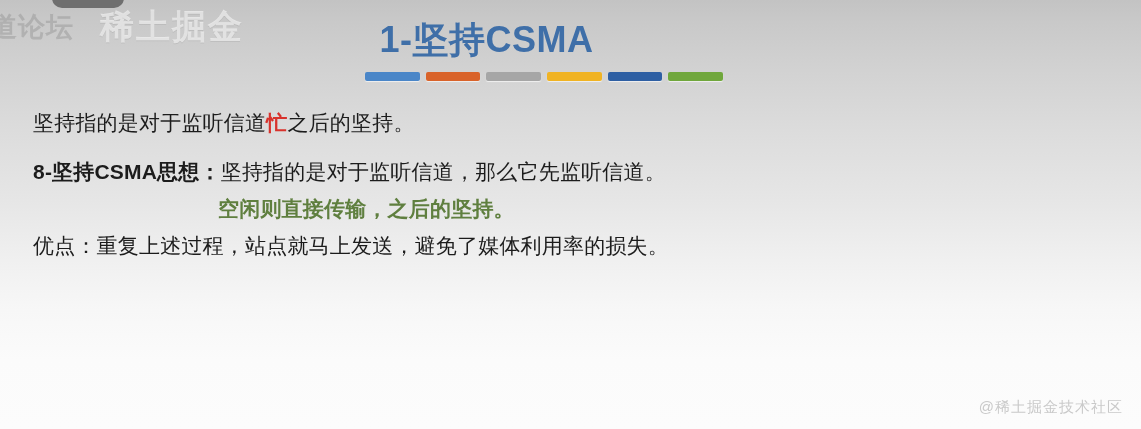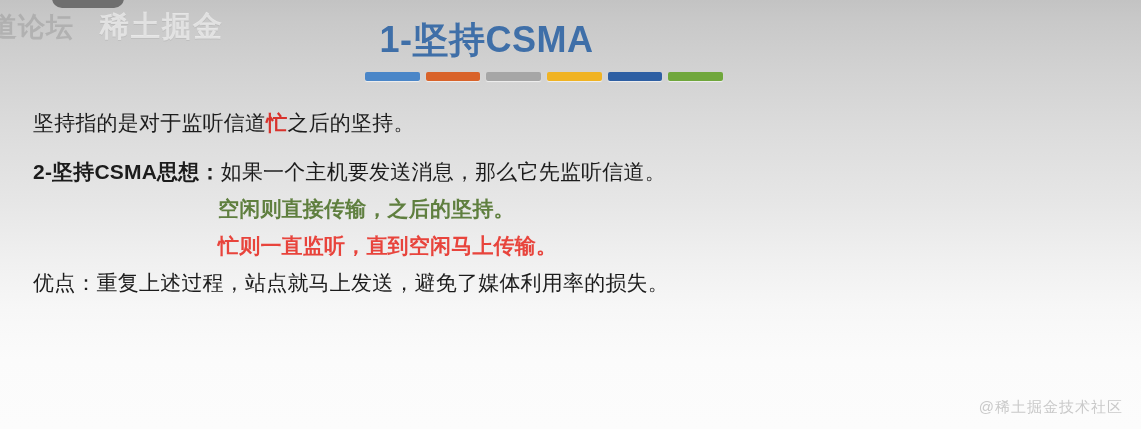--- a/index.html
+++ b/index.html
@@ -49,21 +49,21 @@
     font-weight: bold;
     color: rgba(120,120,120,0.30);
     letter-spacing: 1px;
     white-space: nowrap;
     user-select: none;
   }
   .wm-top-left-2 {
     position: absolute;
     left: 100px;
     top: 6px;
-    font-size: 29px;
+    font-size: 34px;
     line-height: 40px;
     font-weight: bold;
     color: rgba(255,255,255,0.55);
     letter-spacing: 2px;
     white-space: nowrap;
     user-select: none;
     text-shadow: 0 1px 0 rgba(150,150,150,0.25);
   }
   .wm-bottom-right {
     position: absolute;
@@ -149,26 +149,25 @@
     <span class="seg" style="background:#70a73c"></span>
   </div>
 
   <div class="body-text">
 
     <div class="line gap-after">
       <span>坚持指的是对于监听信道</span><span class="em-red">忙</span><span>之后的坚持。</span>
     </div>
 
     <div class="line">
-      <span class="strong">2-坚持CSMA思想：</span><span>如果一个主机要发送消息，那么它先监听信道。</span>
+      <span class="strong">8-坚持CSMA思想：</span><span>坚持指的是对于监听信道，那么它先监听信道。</span>
     </div>
 
     <div class="line indent green">空闲则直接传输，之后的坚持。</div>
 
-    <div class="line indent red">忙则一直监听，直到空闲马上传输。</div>
 
 
     <div class="line">优点：重复上述过程，站点就马上发送，避免了媒体利用率的损失。</div>
 
 
   </div>
 
   <div class="wm-bottom-right">@稀土掘金技术社区</div>
 
 </div>

